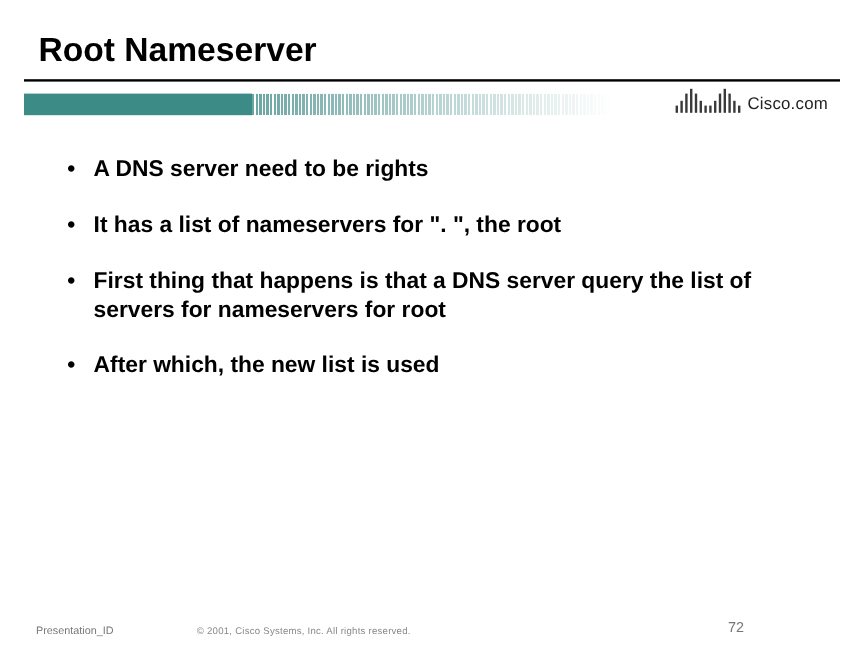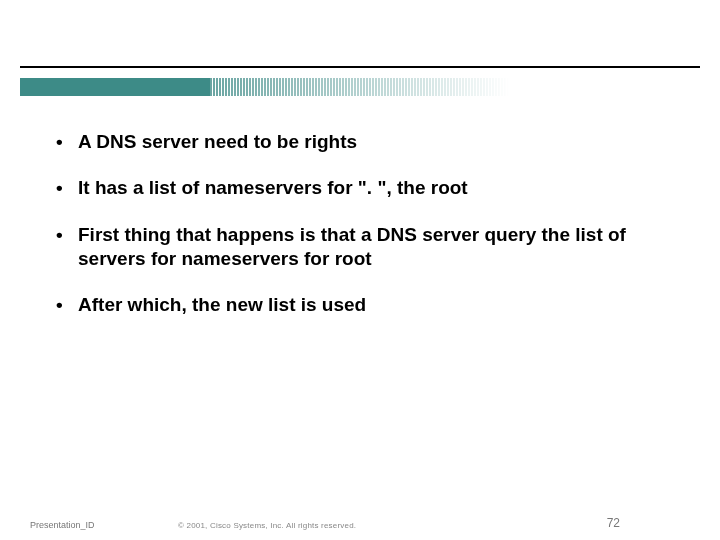--- a/index.html
+++ b/index.html
@@ -16,34 +16,54 @@
   .logo{position:absolute;right:30px;top:74px;display:flex;align-items:flex-end;gap:6px}
   .logo-bars{display:flex;align-items:flex-end;gap:2px;height:20px}
   .logo-bars span{display:block;width:2px;background:#3a3a3a}
   .logo-text{font-family:Arial,Helvetica,sans-serif;font-size:14px;color:#222;letter-spacing:.2px}
   .content{position:absolute;left:56px;top:130px;width:610px}
   ul.bullets{list-style:none;margin:0;padding:0}
   ul.bullets>li{position:relative;padding-left:22px;margin:0 0 22px 0;font-size:19px;font-weight:bold;line-height:1.28;color:#000}
   ul.bullets>li::before{content:"•";position:absolute;left:0;top:0;font-size:19px}
   .footer{position:absolute;left:0;bottom:10px;width:644px;height:18px}
   .footer .pid{position:absolute;left:30px;bottom:0;font-size:9px;color:#777}
-  .footer .copy{position:absolute;left:178px;bottom:0;font-size:8px;color:#888;letter-spacing:.2px}
+  .footer .copy{position:absolute;left:164px;bottom:0;font-size:8px;color:#888;letter-spacing:.2px}
   .footer .num{position:absolute;right:24px;bottom:0;font-size:12px;color:#777}
 </style>
 </head>
 <body>
 
 <div class="slide">
+  <div class="title">Root Nameserver</div>
   <div class="underline"></div>
 
   <div class="band">
     <div class="teal"></div>
     <div class="grad"></div>
   </div>
 
+  <div class="logo">
+    <div class="logo-bars" id="logo-bars">
+        <span style="height: 6px;"></span>
+        <span style="height: 10px;"></span>
+        <span style="height: 16px;"></span>
+        <span style="height: 20px;"></span>
+        <span style="height: 16px;"></span>
+        <span style="height: 10px;"></span>
+        <span style="height: 6px;"></span>
+        <span style="height: 6px;"></span>
+        <span style="height: 10px;"></span>
+        <span style="height: 16px;"></span>
+        <span style="height: 20px;"></span>
+        <span style="height: 16px;"></span>
+        <span style="height: 10px;"></span>
+        <span style="height: 6px;"></span>
+      </div>
+    <div class="logo-text">Cisco.com</div>
+  </div>
 
   <div class="content">
     <ul class="bullets" id="bullets">
         <li>A DNS server need to be rights</li>
         <li>It has a list of nameservers for ". ", the root</li>
         <li>First thing that happens is that a DNS server query the list of servers for nameservers for root</li>
         <li>After which, the new list is used</li>
       </ul>
   </div>
 

